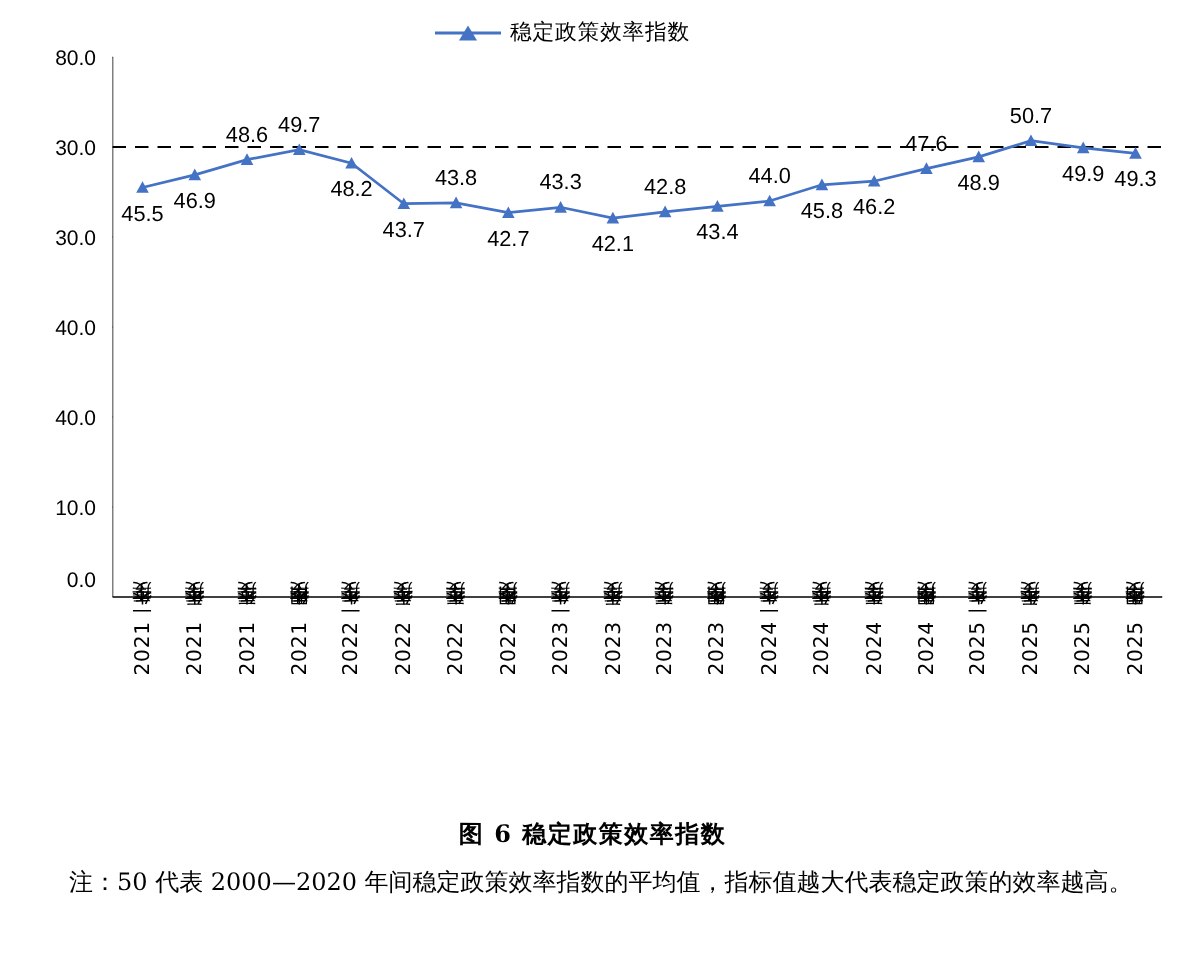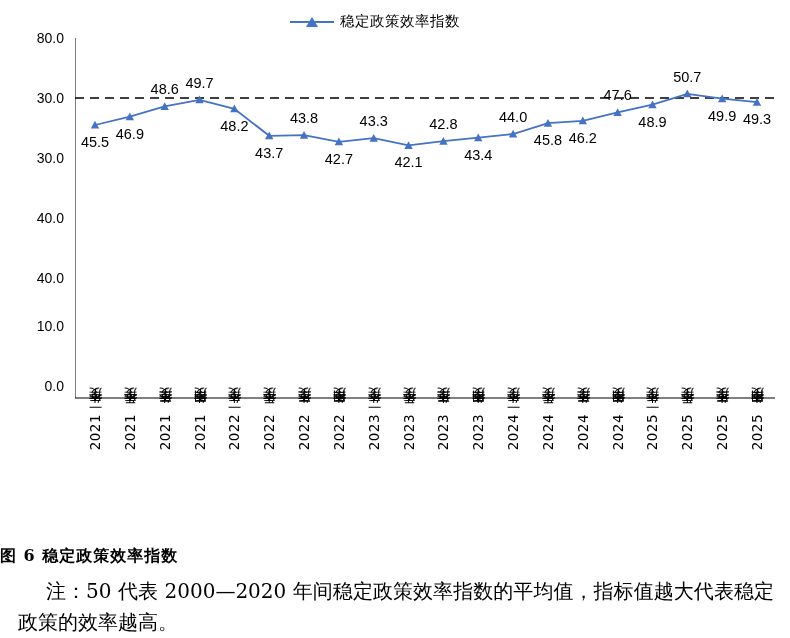--- a/index.html
+++ b/index.html
@@ -107,32 +107,32 @@
     transform: translateX(-50%) rotate(180deg);
     white-space: nowrap;
     letter-spacing: 0.5px;
   }
   
   #caption {
     position: absolute;
     left: 0;
     top: 546px;
     width: 790px;
-    text-align: left;
+    text-align: center;
     font-size: 16px;
     font-weight: bold;
     font-family: "DejaVu Serif", serif;
     letter-spacing: 1px;
   }
   #note {
     position: absolute;
     left: 18px;
     top: 576px;
     width: 756px;
-    font-size: 20px;
+    font-size: 16px;
     font-family: "DejaVu Serif", serif;
     line-height: 1.55;
     text-indent: 28px;
     text-align: justify;
   }
 </style>
 </head>
 <body>
 
 <div id="page">
@@ -140,21 +140,21 @@
   <div id="legend">
     <span class="legend-line">
       <span class="legend-marker"></span>
     </span>
     <span class="legend-label">稳定政策效率指数</span>
   </div>
 
   <div id="plot-wrap">
     <div id="y-axis-labels">
         <div class="ytick" style="top: 356px;">0.0</div>
-        <div class="ytick" style="top: 296px;">10.0</div>
+        <div class="ytick" style="top: 308px;">10.0</div>
         <div class="ytick" style="top: 248px;">40.0</div>
         <div class="ytick" style="top: 188px;">40.0</div>
         <div class="ytick" style="top: 128px;">30.0</div>
         <div class="ytick" style="top: 68px;">30.0</div>
         <div class="ytick" style="top: 8px;">80.0</div>
       </div>
     <div id="plot">
       <svg id="chart-svg" width="700" height="380" viewBox="0 0 700 380">
           <line x1="0" y1="8" x2="0" y2="368" stroke="#000" stroke-width="1"></line>
           <line x1="0" y1="368" x2="700" y2="368" stroke="#000" stroke-width="1"></line>

